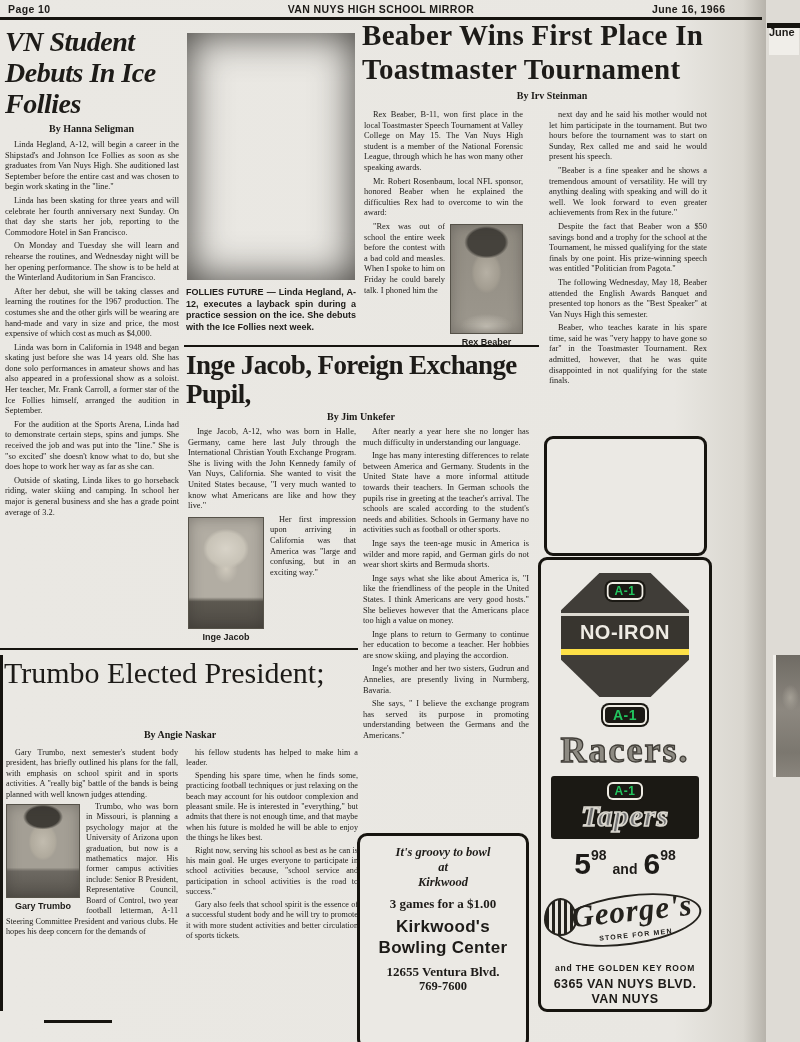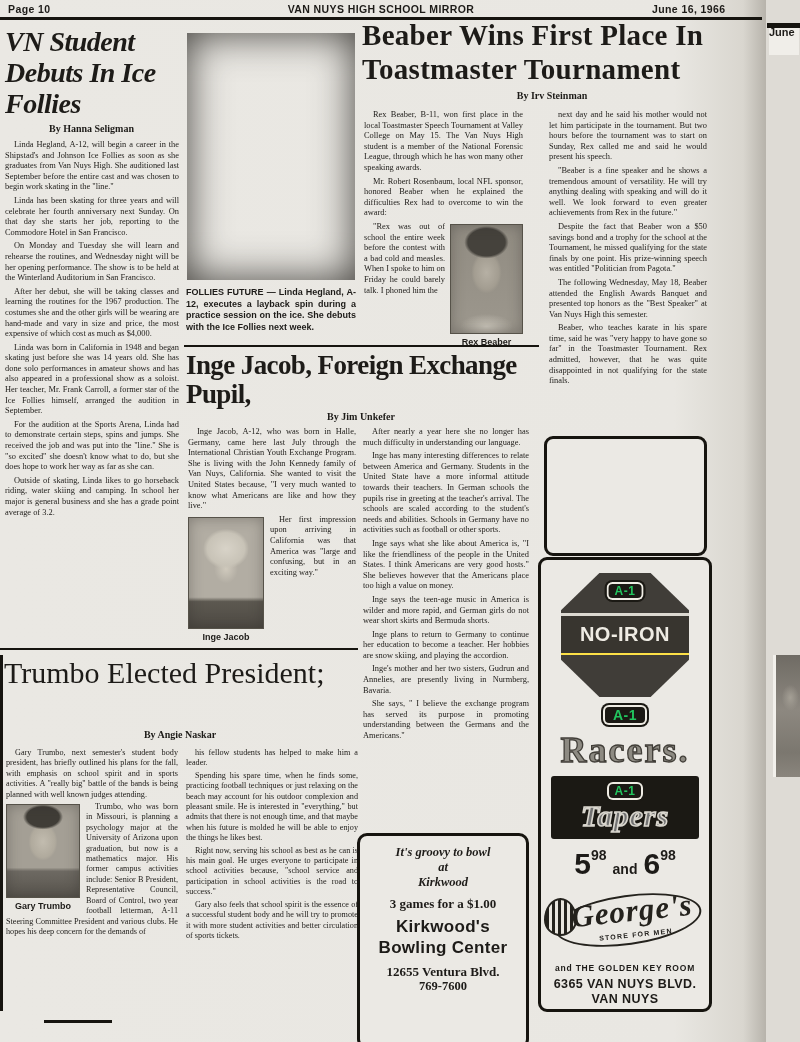--- a/index.html
+++ b/index.html
@@ -81,21 +81,21 @@
   .kw-addr { font:700 13px/15px "Liberation Serif", serif; margin-top:6px; }
   .kw-phone { font:700 12.5px/15px "Liberation Serif", serif; }
 
   
   #ad-a1 { position:absolute; left:538px; top:557px; width:174px; height:455px;
     border:3px solid #16140f; border-radius:9px; background:#ebe9e4; text-align:center; overflow:hidden; }
   #octagon { width:128px; height:124px; margin:13px auto 8px;
     clip-path:polygon(30% 0,70% 0,100% 30%,100% 70%,70% 100%,30% 100%,0 70%,0 30%);
     background:#403d38; position:relative; }
   #octagon .band { position:absolute; left:0; right:0; top:40px; height:42px; background:#38352f;
-    border-top:3px solid #dcd9d1; border-bottom:2px solid #fde047;
+    border-top:3px solid #dcd9d1; border-bottom:6px solid #fde047;
     display:flex; align-items:center; justify-content:center; }
   .band-txt { font:800 20px "Liberation Sans", sans-serif; color:#efece4; letter-spacing:.5px; }
   .badge { display:inline-block; background:#1b1914; color:#22c55e; border-radius:6px;
     font:800 14px/16px "Liberation Sans", sans-serif; padding:2px 10px;
     box-shadow:inset 0 0 0 2px #efece4, 0 0 0 2px #1b1914; letter-spacing:.5px; }
   #octagon .badge { position:absolute; top:9px; left:50%; transform:translateX(-50%);
     font-size:12px; padding:1px 8px; }
   #racers { font:800 36px/38px "Liberation Serif", serif; color:#8d8a82;
     -webkit-text-stroke:1.3px #413e38; letter-spacing:2px; margin-top:6px; }
   #tapers-box { width:148px; margin:7px auto 0; background:#1b1914; border-radius:3px; padding:5px 0 7px; }
@@ -190,22 +190,22 @@
         <div class="floatbox fl">
           <div class="photo portrait inge-bg"></div>
           <div class="pcap">Inge Jacob</div>
         </div>
         <p class="para">Her first impression upon arriving in California was that America was "large and confusing, but in an exciting way."</p>
       </div>
     </div>
     <div class="col" style="left:363px;top:427px;width:166px;height:425px;">
         <p class="para">After nearly a year here she no longer has much difficulty in understanding our language.</p>
         <p class="para">Inge has many interesting differences to relate between America and Germany. Students in the United State have a more informal attitude towards their teachers. In German schools the pupils rise in greeting at the teacher's arrival. The schools are scaled according to the student's needs and abilities. Schools in Germany have no activities such as football or other sports.</p>
+        <p class="para">Inge says the teen-age music in America is wilder and more rapid, and German girls do not wear short skirts and Bermuda shorts.</p>
         <p class="para">Inge says what she like about America is, "I like the friendliness of the people in the United States. I think Americans are very good hosts." She believes however that the Americans place too high a value on money.</p>
-        <p class="para">Inge says the teen-age music in America is wilder and more rapid, and German girls do not wear short skirts and Bermuda shorts.</p>
         <p class="para">Inge plans to return to Germany to continue her education to become a teacher. Her hobbies are snow skiing, and playing the accordion.</p>
         <p class="para">Inge's mother and her two sisters, Gudrun and Annelies, are presently living in Nurmberg, Bavaria.</p>
         <p class="para">She says, " I believe the exchange program has served its purpose in promoting understanding between the Germans and the Americans."</p>
       </div>
 
     <div class="rule" style="left:0;top:648px;width:358px;height:2px;"></div>
     <div id="trumbo-lrule"></div>
 
     <div id="trumbo-head1" style="top:656px;">Trumbo Elected President;</div>
     <div class="byline" style="position:absolute;left:4px;top:729px;width:352px;">By Angie Naskar</div>

